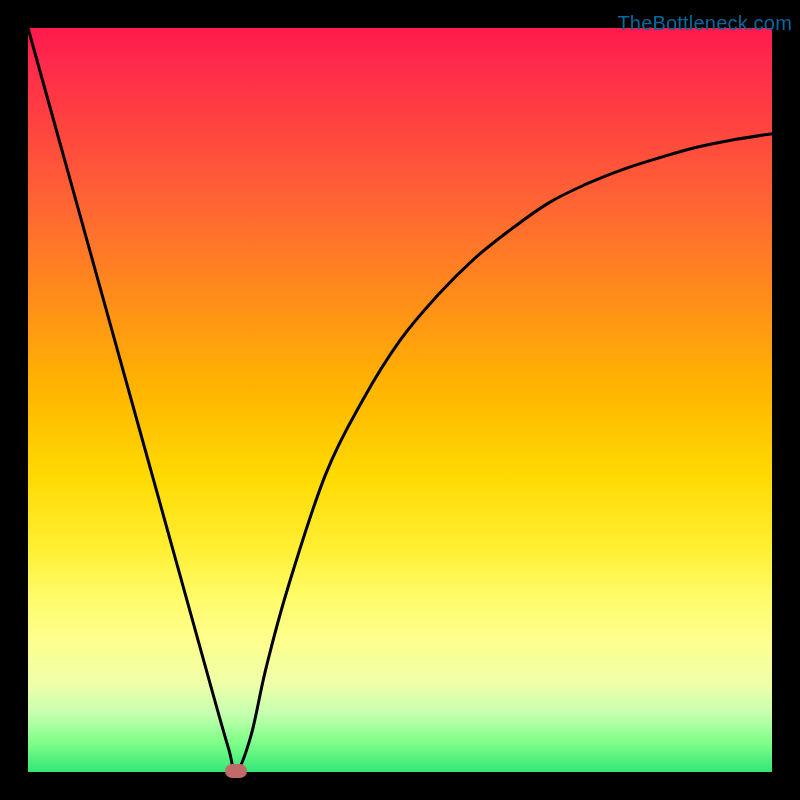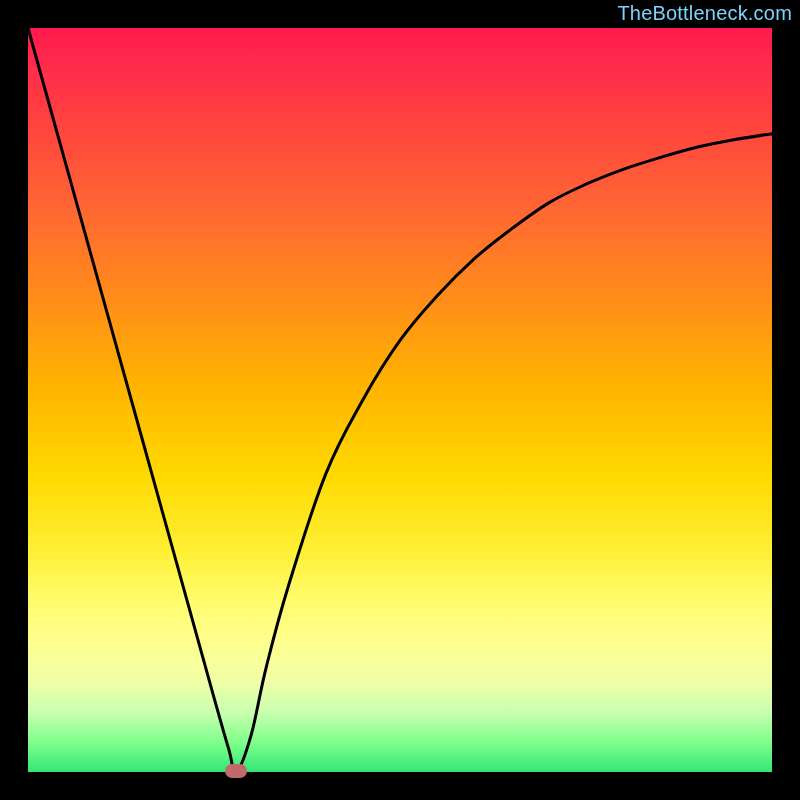--- a/index.html
+++ b/index.html
@@ -12,23 +12,23 @@
     overflow: hidden;
   }
   .frame {
     width: 800px;
     height: 800px;
     background: #000;
     position: relative;
   }
   .attribution {
     position: absolute;
-    top: 2px;
+    top: 12px;
     right: 8px;
-    color: #7dd3fc;
+    color: #0369a1;
     font-size: 20px;
     letter-spacing: 0.2px;
     z-index: 10;
   }
   .plot {
     position: absolute;
     left: 28px;
     top: 28px;
     width: 744px;
     height: 744px;

